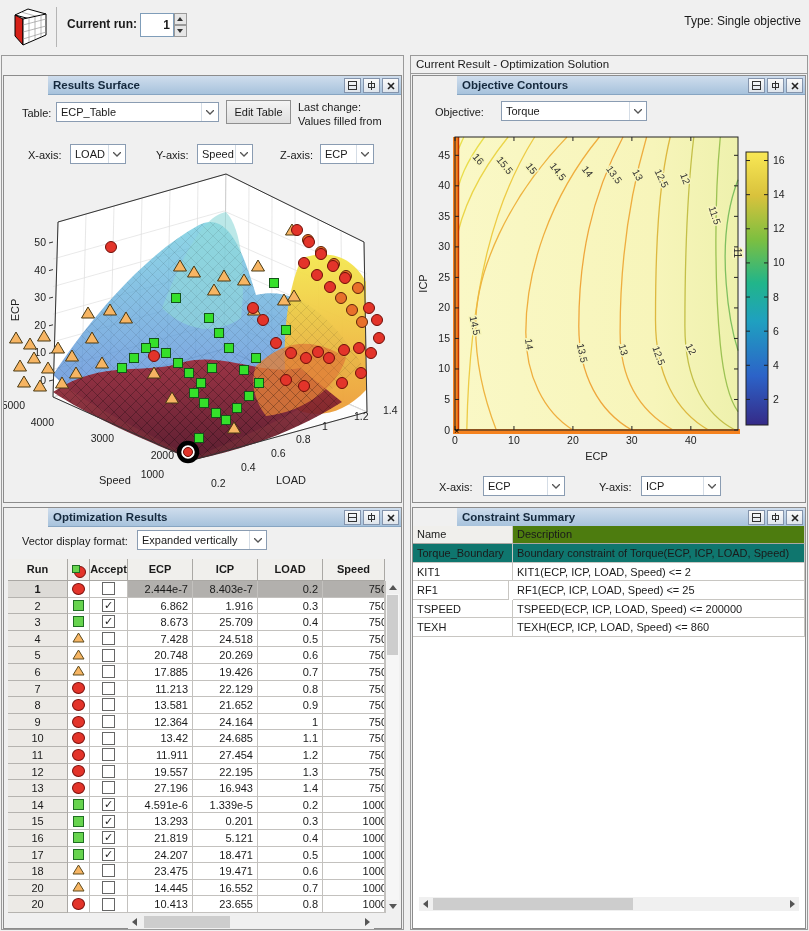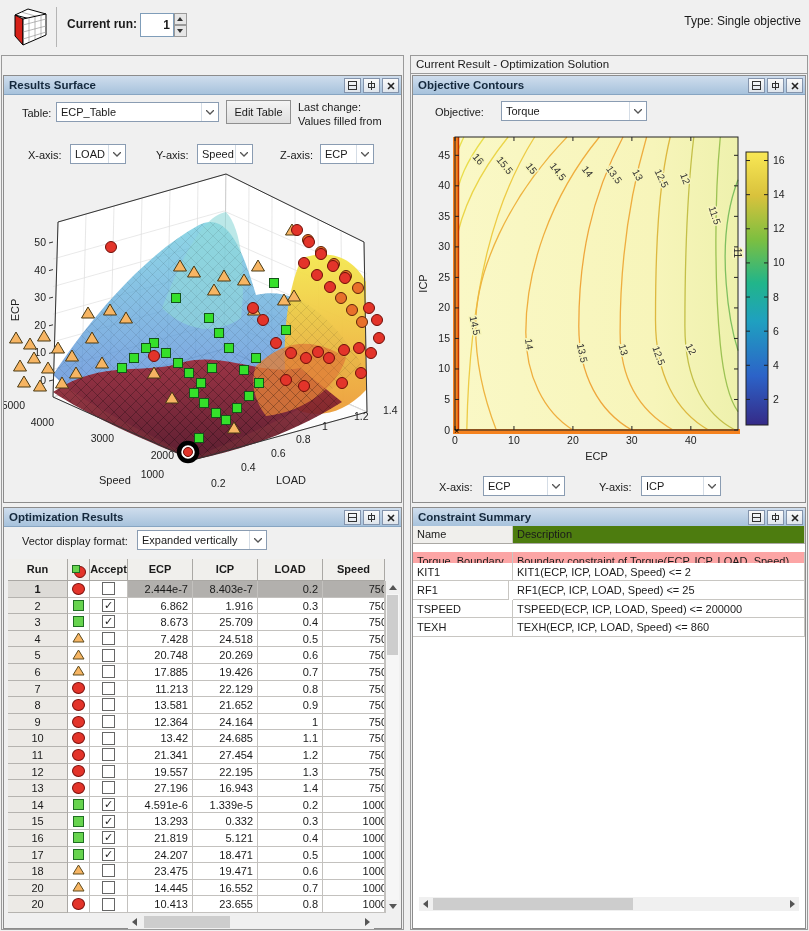--- a/index.html
+++ b/index.html
@@ -15,21 +15,21 @@
               line-height:22px;padding-right:3px;font-weight:bold;font-size:12px;}
   .spin-btns{width:14px;height:24px;display:flex;flex-direction:column;}
   .spin-btn{flex:1;background:#e6e6e6;border:1px solid #9a9a9a;display:flex;align-items:center;justify-content:center;}
   .tri-up{width:0;height:0;border-left:3px solid transparent;border-right:3px solid transparent;border-bottom:4px solid #333;}
   .tri-dn{width:0;height:0;border-left:3px solid transparent;border-right:3px solid transparent;border-top:4px solid #333;}
   .type-label{top:14px;right:8px;font-size:12px;}
   
   .section{border:1px solid #9a9a9a;background:#f0f0f0;box-sizing:border-box;}
   .section-title{height:17px;line-height:17px;padding-left:5px;border-bottom:1px solid #9a9a9a;font-size:11.5px;}
   
-  .panel{border:1px solid #8c8c8c;background:#f0f0f0;box-sizing:border-box;}
+  .panel{border:1px solid #8c8c8c;background:#f0f0f0;box-sizing:border-box;padding-left:44px;}
   .panel-title{height:18px;background:linear-gradient(#cfdded,#a7c2dc);border-bottom:1px solid #87a5c2;
                font-weight:bold;font-size:11.5px;color:#14283c;line-height:18px;padding-left:5px;position:relative;}
   .pt-btns{position:absolute;right:2px;top:2px;display:flex;gap:2px;}
   .pt-btn{width:15px;height:13px;background:linear-gradient(#fafafa,#dfe5ec);border:1px solid #8494ac;
           display:flex;align-items:center;justify-content:center;}
   .panel-content{position:absolute;left:0;top:18px;right:0;bottom:0;}
   
   .combo{display:flex;background:#fff;border:1px solid #8a9cb2;box-sizing:border-box;height:20px;}
   .combo .cv{flex:1;line-height:18px;padding-left:4px;overflow:hidden;white-space:nowrap;}
   .combo .ca{width:16px;border-left:1px solid #d5dde6;display:flex;align-items:center;justify-content:center;}
@@ -51,21 +51,21 @@
   
   .sb-track{background:#f0f0f0;}
   .sb-btn{position:absolute;background:#f0f0f0;display:flex;align-items:center;justify-content:center;}
   .sb-thumb{position:absolute;background:#cdcdcd;}
   .ch-l{width:0;height:0;border-top:4px solid transparent;border-bottom:4px solid transparent;border-right:5px solid #555;}
   .ch-r{width:0;height:0;border-top:4px solid transparent;border-bottom:4px solid transparent;border-left:5px solid #555;}
   .ch-u{width:0;height:0;border-left:4px solid transparent;border-right:4px solid transparent;border-bottom:5px solid #555;}
   .ch-d{width:0;height:0;border-left:4px solid transparent;border-right:4px solid transparent;border-top:5px solid #555;}
   
   .ctable .ocell{border-right:1px solid #c8c6c2;border-bottom:1px solid #c8c6c2;line-height:17px;padding-left:4px;}
-  .crow-hl{background:#fca5a5;margin-top:8px;}
+  .crow-hl{background:#0f766e;}
   text{font-family:"Liberation Sans",sans-serif;}
 </style>
 </head>
 <body>
 
 <div class="app">
 
   <div class="abs toolbar">
     <svg class="abs" style="left:8px;top:5px" width="42" height="44">
       <polygon points="7,10 20,4 38,9 26,15" fill="#fff" stroke="#000" stroke-width="1"></polygon>
@@ -516,21 +516,21 @@
             <div class="ocell onum" style="left: 319px; top: 204.4px; width: 62px; height: 16.6px;">
               <span style="display: block; text-align: right; margin-right: -7px;">750</span>
             </div>
             <div class="ocell orun" style="left: 4px; top: 221px; width: 60px; height: 16.6px;">11</div>
             <div class="ocell center-flex" style="left: 64px; top: 221px; width: 22px; height: 16.6px;">
               <span class="icon-red-circle"></span>
             </div>
             <div class="ocell center-flex" style="left: 86px; top: 221px; width: 38px; height: 16.6px;">
               <span class="chk"></span>
             </div>
-            <div class="ocell onum" style="left: 124px; top: 221px; width: 65px; height: 16.6px;">21.341</div>
+            <div class="ocell onum" style="left: 124px; top: 221px; width: 65px; height: 16.6px;">11.911</div>
             <div class="ocell onum" style="left: 189px; top: 221px; width: 65px; height: 16.6px;">27.454</div>
             <div class="ocell onum" style="left: 254px; top: 221px; width: 65px; height: 16.6px;">1.2</div>
             <div class="ocell onum" style="left: 319px; top: 221px; width: 62px; height: 16.6px;">
               <span style="display: block; text-align: right; margin-right: -7px;">750</span>
             </div>
             <div class="ocell orun" style="left: 4px; top: 237.6px; width: 60px; height: 16.6px;">12</div>
             <div class="ocell center-flex" style="left: 64px; top: 237.6px; width: 22px; height: 16.6px;">
               <span class="icon-red-circle"></span>
             </div>
             <div class="ocell center-flex" style="left: 86px; top: 237.6px; width: 38px; height: 16.6px;">
@@ -569,21 +569,21 @@
               <span style="display: block; text-align: right; margin-right: -7px;">1000</span>
             </div>
             <div class="ocell orun" style="left: 4px; top: 287.4px; width: 60px; height: 16.6px;">15</div>
             <div class="ocell center-flex" style="left: 64px; top: 287.4px; width: 22px; height: 16.6px;">
               <span class="icon-green-square"></span>
             </div>
             <div class="ocell center-flex" style="left: 86px; top: 287.4px; width: 38px; height: 16.6px;">
               <span class="chk">✓</span>
             </div>
             <div class="ocell onum" style="left: 124px; top: 287.4px; width: 65px; height: 16.6px;">13.293</div>
-            <div class="ocell onum" style="left: 189px; top: 287.4px; width: 65px; height: 16.6px;">0.332</div>
+            <div class="ocell onum" style="left: 189px; top: 287.4px; width: 65px; height: 16.6px;">0.201</div>
             <div class="ocell onum" style="left: 254px; top: 287.4px; width: 65px; height: 16.6px;">0.3</div>
             <div class="ocell onum" style="left: 319px; top: 287.4px; width: 62px; height: 16.6px;">
               <span style="display: block; text-align: right; margin-right: -7px;">1000</span>
             </div>
             <div class="ocell orun" style="left: 4px; top: 304px; width: 60px; height: 16.6px;">16</div>
             <div class="ocell center-flex" style="left: 64px; top: 304px; width: 22px; height: 16.6px;">
               <span class="icon-green-square"></span>
             </div>
             <div class="ocell center-flex" style="left: 86px; top: 304px; width: 38px; height: 16.6px;">
               <span class="chk">✓</span>

